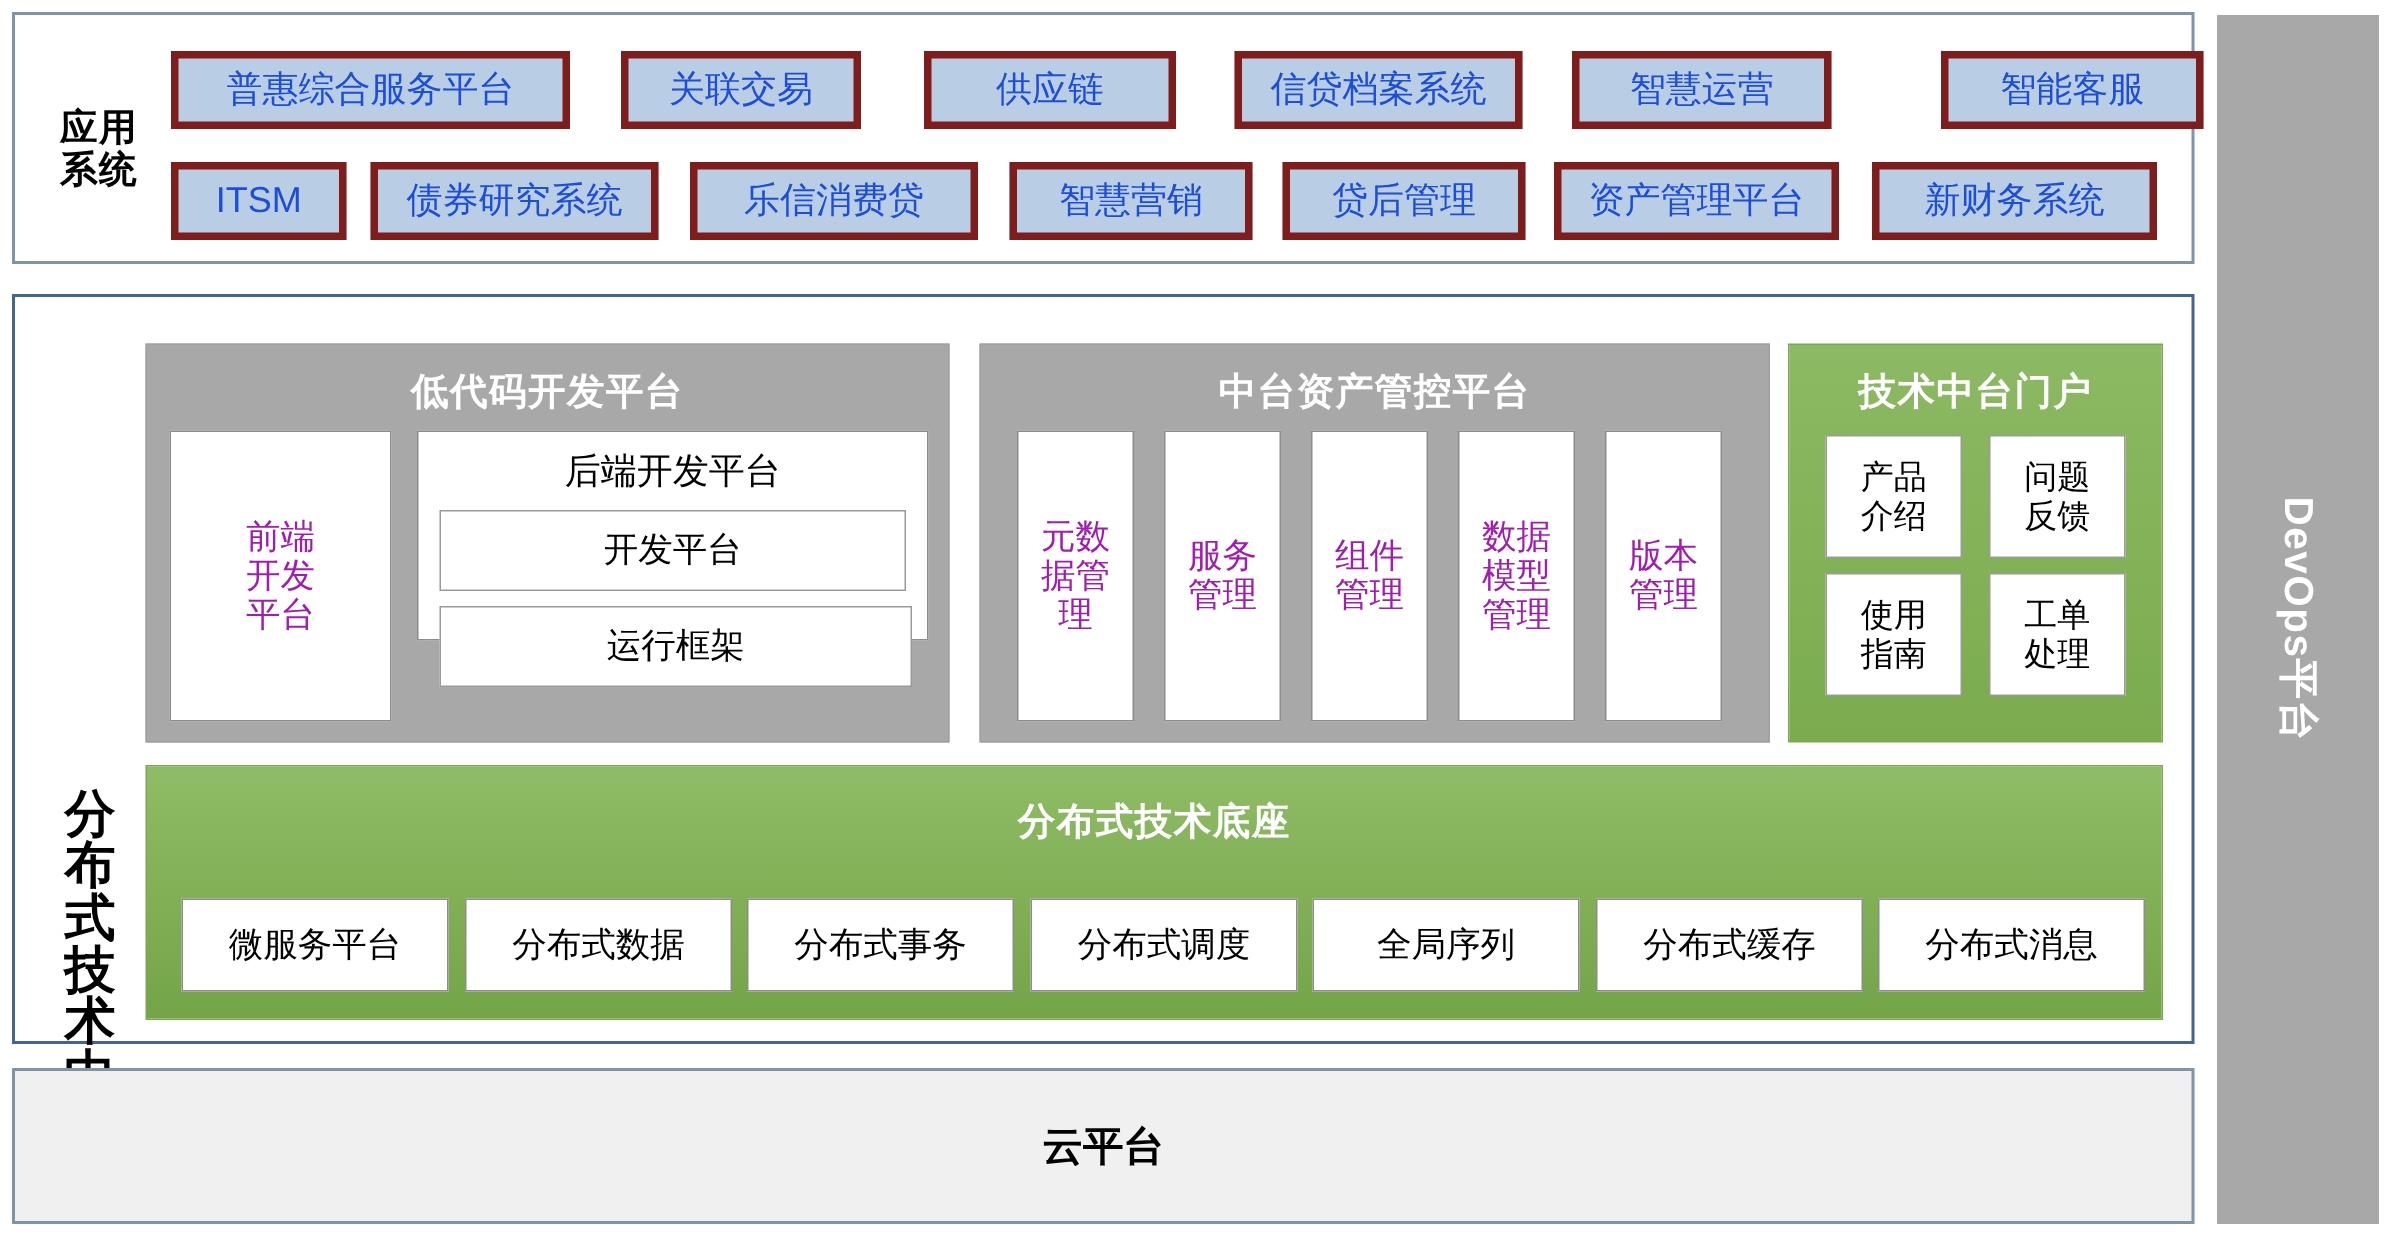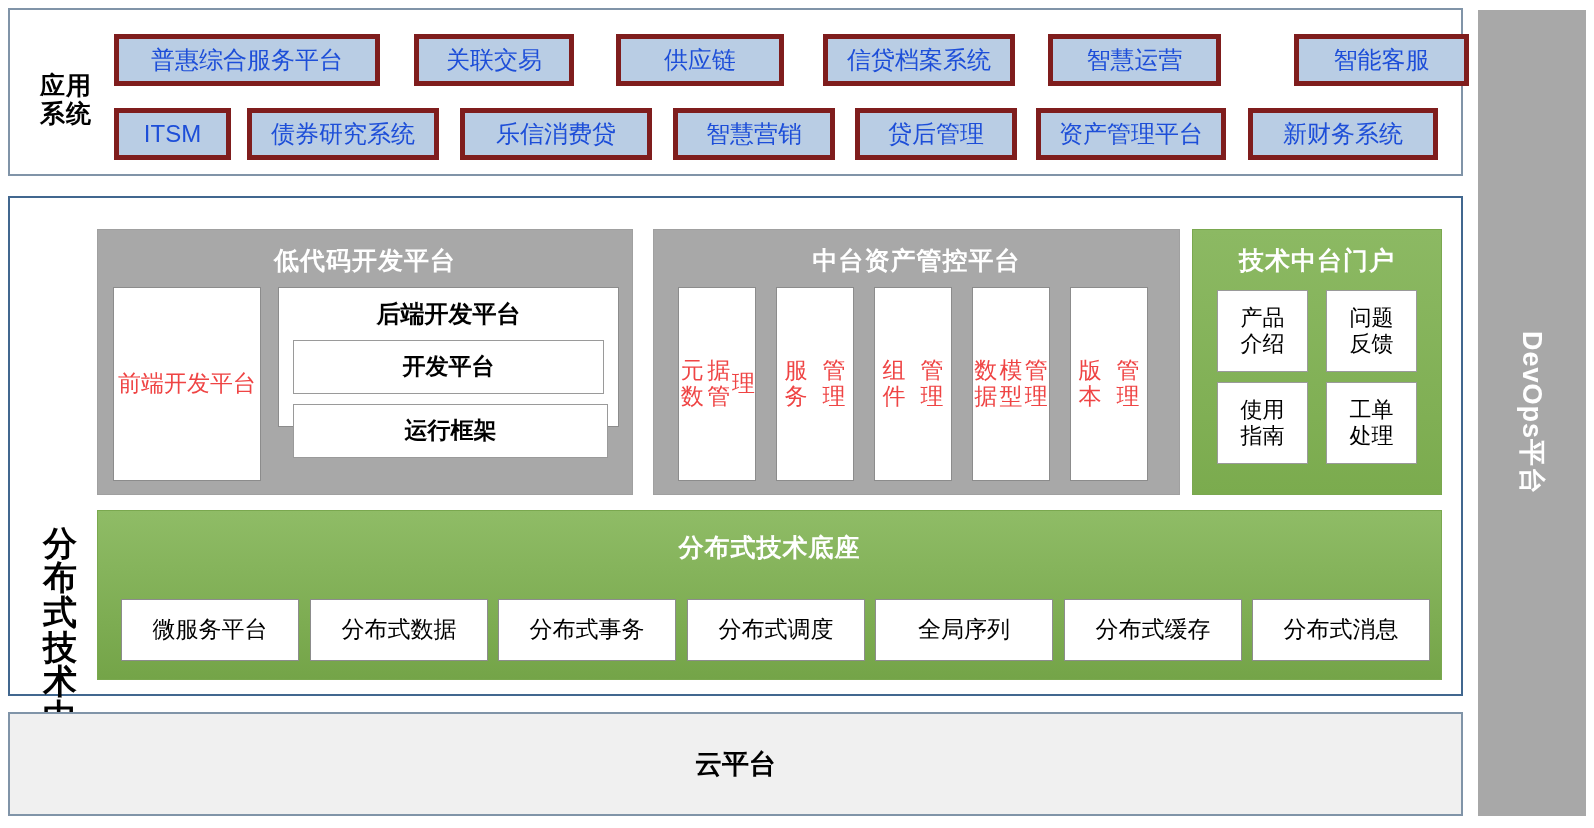--- a/index.html
+++ b/index.html
@@ -77,22 +77,22 @@
     text-align: center;
     font-size: 25px;
     font-weight: bold;
     color: #ffffff;
     letter-spacing: 1px;
   }
   .white-card {
     background: #ffffff;
     border: 1px solid #8c8c8c;
     font-size: 23px;
-    color: #ef4444;
-    flex-direction: row;
+    color: #a21caf;
+    flex-direction: column;
   }
   .inner-card {
     background: #ffffff;
     border: 1px solid #9a9a9a;
     font-size: 23px;
     color: #000;
   }
 
   
   .green-panel {
@@ -211,21 +211,21 @@
 
     <div class="abs gray-panel" style="left:87px; top:31px; width:536px; height:266px;">
       <div class="panel-title">低代码开发平台</div>
 
       <div class="abs center white-card" style="left:15px; top:57px; width:148px; height:194px;">
         <span>前端</span>
         <span>开发</span>
         <span>平台</span>
       </div>
 
-      <div class="abs" style="left:180px; top:57px; width:341px; height:140px; background:#ffffff; border:1px solid #8c8c8c; box-sizing:border-box;font-weight:bold;">
+      <div class="abs" style="left:180px; top:57px; width:341px; height:140px; background:#ffffff; border:1px solid #8c8c8c; box-sizing:border-box;">
         <div style="text-align:center; font-size:24px; color:#000; margin-top:10px;">后端开发平台</div>
         <div class="center inner-card" style="margin:10px 14px 0 14px; height:52px;">开发平台</div>
         <div class="center inner-card" style="margin:10px 10px 0 14px; height:52px;">运行框架</div>
       </div>
     </div>
 
     <div class="abs gray-panel" style="left:643px; top:31px; width:527px; height:266px;">
       <div class="panel-title">中台资产管控平台</div>
 
       <div class="abs center white-card" style="left:24px; top:57px; width:78px; height:194px;">

